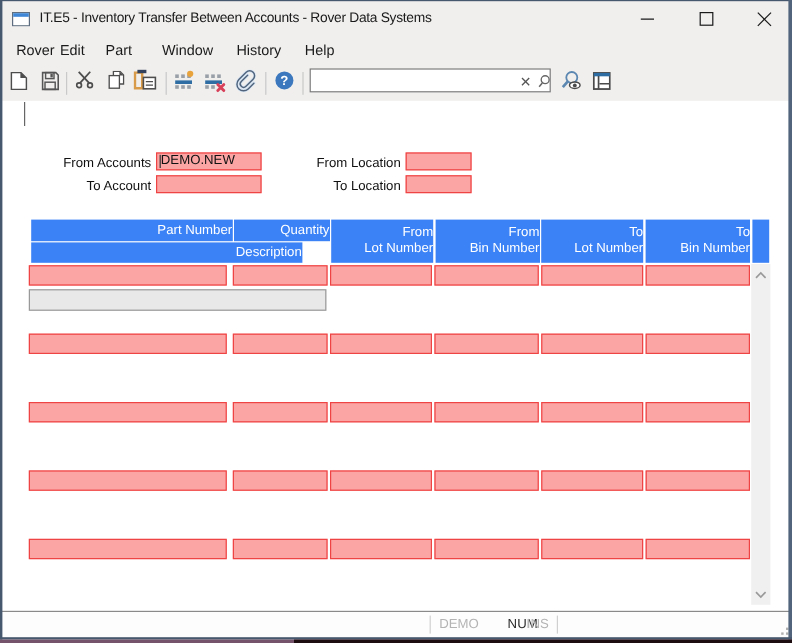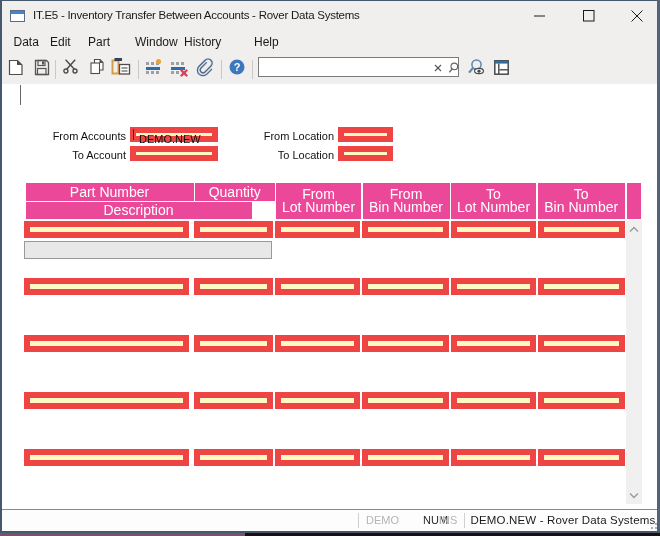--- a/index.html
+++ b/index.html
@@ -1,45 +1,45 @@
 <!DOCTYPE html>
 <html><head>
 <meta charset="utf-8">
 <style>
 *{margin:0;padding:0;box-sizing:border-box}
 html,body{width:660px;height:536px;overflow:hidden}
 body{font-family:"Liberation Sans",sans-serif;background:#fff;position:relative}
 .a{position:absolute}
-.hdr{background:#ec4899;color:#fff;font-size:14px;text-align:center;position:absolute}
-.inp{position:absolute;background:#fef9c3;border:6px solid #ef4444}
+.hdr{background:#3b82f6;color:#fff;font-size:11px;text-align:right;position:absolute}
+.inp{position:absolute;background:#fca5a5;border:1px solid #ef4444}
 .lbl{position:absolute;font-size:11px;color:#111;text-align:right;white-space:nowrap}
 .mi{position:absolute;font-size:12px;color:#1a1a1a;top:35px}
 </style>
 </head>
 <body>
 
 <div class="a" style="left:0;top:0;width:660px;height:84px;background:#f0efee"></div>
 
 <svg class="a" style="left:10px;top:10px" width="15" height="12" viewBox="0 0 15 12">
   <rect x="0.5" y="0.5" width="14" height="11" fill="#fff" stroke="#5e6e80" stroke-width="1"></rect>
   <rect x="1" y="1" width="13" height="3" fill="#3f87d6"></rect>
 </svg>
 <div class="a" style="left:33px;top:8.5px;font-size:11.5px;letter-spacing:-0.25px;color:#1a1a1a;white-space:nowrap">IT.E5 - Inventory Transfer Between Accounts - Rover Data Systems</div>
 <svg class="a" style="left:528px;top:0" width="122" height="29" viewBox="0 0 122 29">
   <line x1="6" y1="16" x2="17" y2="16" stroke="#1a1a1a" stroke-width="1"></line>
   <rect x="55.5" y="10.5" width="10.5" height="10.5" fill="none" stroke="#1a1a1a" stroke-width="1"></rect>
   <line x1="103.5" y1="10.5" x2="114.5" y2="21.5" stroke="#1a1a1a" stroke-width="1"></line>
   <line x1="114.5" y1="10.5" x2="103.5" y2="21.5" stroke="#1a1a1a" stroke-width="1"></line>
 </svg>
 
-<div class="mi" style="left:13.5px">Data</div>
+<div class="mi" style="left:13.5px">Rover</div>
 <div class="mi" style="left:50px">Edit</div>
 <div class="mi" style="left:88px">Part</div>
 <div class="mi" style="left:135px">Window</div>
-<div class="mi" style="left:184px">History</div>
+<div class="mi" style="left:197px">History</div>
 <div class="mi" style="left:254px">Help</div>
 
 <div class="a" id="toolbar" style="left:0;top:56px;width:660px;height:28px">
 
   <svg class="a" style="left:8px;top:3px" width="16" height="17" viewBox="0 0 16 17">
     <path d="M1.5 1.5 h8 l4.5 4.5 v9.5 h-12.5 z" fill="#fff" stroke="#4d4d4d" stroke-width="1.2"></path>
     <path d="M9 1 l5 5 h-5 z" fill="#4d4d4d"></path>
   </svg>
 
   <svg class="a" style="left:34px;top:3px" width="16" height="17" viewBox="0 0 16 17">
@@ -206,21 +206,20 @@
     <path d="M1 1.5 L5 5.5 L9 1.5" fill="none" stroke="#9a9a9a" stroke-width="1.4"></path>
   </svg>
 </div>
 
 <div class="a" style="left:0;top:509px;width:660px;height:22px;background:#fdfdfd;border-top:1px solid #8a8a8a;font-size:11px">
   <div class="a" style="left:358px;top:3px;width:1px;height:15px;background:#d0d0d0"></div>
   <div class="a" style="left:366px;top:4px;color:#b4b4b4">DEMO</div>
   <div class="a" style="left:423px;top:4px;color:#2a2a2a">NUM</div>
   <div class="a" style="left:439px;top:4px;color:#b4b4b4">INS</div>
   <div class="a" style="left:464px;top:3px;width:1px;height:15px;background:#d0d0d0"></div>
-  <div class="a" style="left:470.5px;top:3.5px;color:#1a1a1a;white-space:nowrap;font-size:11.5px;letter-spacing:0.16px">DEMO.NEW - Rover Data Systems</div>
   <svg class="a" style="left:648px;top:10px" width="10" height="10" viewBox="0 0 10 10">
     <g fill="#b0b0b0">
       <rect x="7" y="7" width="2" height="2"></rect>
         <rect x="7" y="3" width="2" height="2"></rect>
         <rect x="3" y="7" width="2" height="2"></rect>
     </g>
   </svg>
 </div>
 
 <div class="a" style="left:0;top:0;width:660px;height:1px;background:#46586e"></div>

